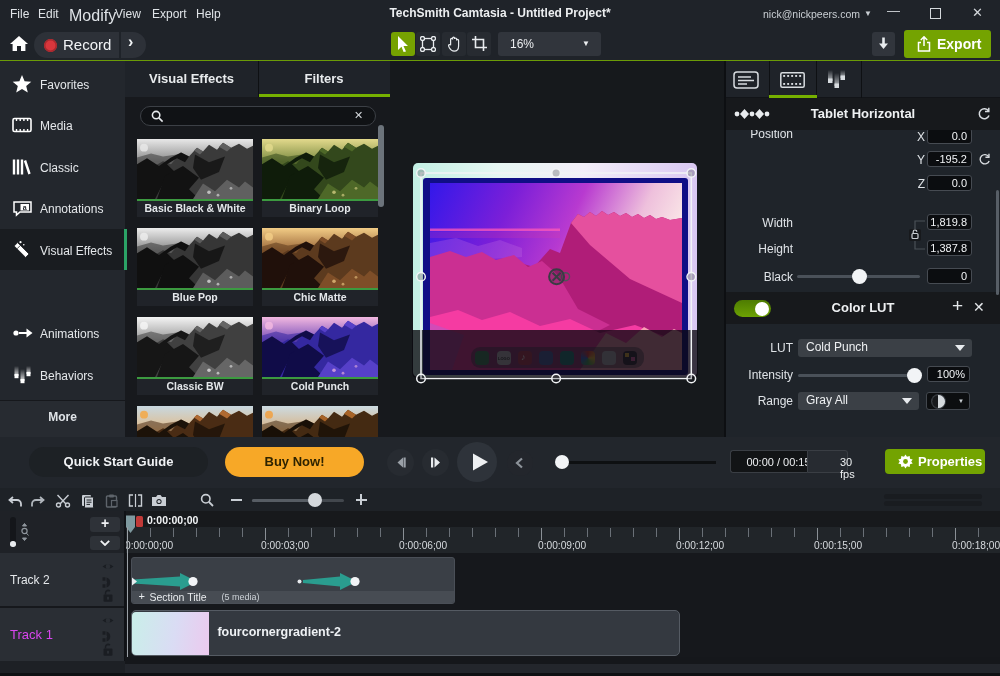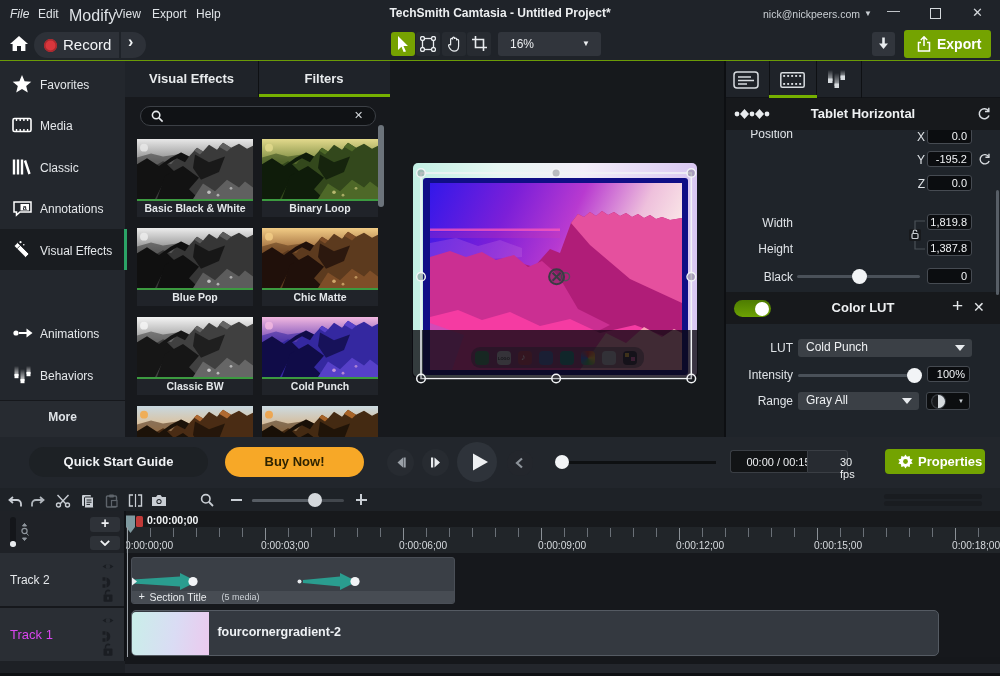--- a/index.html
+++ b/index.html
@@ -19,21 +19,21 @@
   .drop { height:18px; background:#3b4046; border-radius:3px; color:#eef0f2; font-size:12px; padding-left:8px; line-height:17px; }
   .drop .arr { position:absolute; right:7px; top:6px; width:0; height:0; border-left:5px solid transparent; border-right:5px solid transparent; border-top:6.5px solid #e8ebee; font-size:0; }
   .rl { position:absolute; top:29px; font-size:10.2px; color:#d6dade; }
   .trkico { width:16px; height:52px; }
 </style>
 </head>
 <body>
 <div id="app">
 
   <div class="abs" id="menubar" style="left:0;top:0;width:1000px;height:28px;background:#1f2329;">
-    <span class="abs txt" style="left:10px;top:7px;font-size:12px;font-style:italic;">File</span>
+    <span class="abs txt" style="left:10px;top:7px;font-size:12px;">File</span>
     <span class="abs txt" style="left:38px;top:7px;font-size:12px;">Edit</span>
     <span class="abs txt" style="left:69px;top:7px;font-size:16px;">Modify</span>
     <span class="abs txt" style="left:115px;top:7px;font-size:12px;">View</span>
     <span class="abs txt" style="left:152px;top:7px;font-size:12px;">Export</span>
     <span class="abs txt" style="left:196px;top:7px;font-size:12px;">Help</span>
     <span class="abs txt" style="left:0;top:6px;width:1000px;text-align:center;font-size:12px;font-weight:bold;color:#eceef0;">TechSmith Camtasia - Untitled Project*</span>
     <span class="abs" style="left:763px;top:8px;font-size:10.5px;color:#c9ced3;">nick@nickpeers.com</span>
     <span class="abs" style="left:864px;top:9px;font-size:8px;color:#c9ced3;">▼</span>
     <span class="abs" style="left:887px;top:3px;font-size:13px;color:#d4d8dc;">—</span>
     <span class="abs" style="left:930px;top:8px;width:11px;height:11px;border:1.5px solid #d4d8dc;"></span>
@@ -724,21 +724,21 @@
     </div>
     <svg class="abs" style="left:125px;top:42px;" width="400" height="50" viewBox="0 0 400 50">
       <polygon points="8,26.5 55,23.5 55,20 72,28.5 55,37 55,33.5 8,30.5" fill="#2a9d8f"></polygon>
       <polygon points="7,24.5 12,28.5 7,32.5" fill="#e8ebee"></polygon>
       <circle cx="68" cy="28.5" r="4.6" fill="#f2f4f6"></circle>
       <circle cx="174.5" cy="28.5" r="2" fill="#e8ebee"></circle>
       <polygon points="178,27 215,23.5 215,20 232,28.5 215,37 215,33.5 178,30" fill="#2a9d8f"></polygon>
       <circle cx="230" cy="28.5" r="4.6" fill="#f2f4f6"></circle>
     </svg>
 
-    <div class="abs" style="left:131.4px;top:98.7px;width:808px;height:46.3px;background:#343940;border:1.5px solid #555b63;border-radius:5px;">
+    <div class="abs" style="left:131.4px;top:98.7px;width:549px;height:46.3px;background:#343940;border:1.5px solid #555b63;border-radius:5px;">
       <div class="abs" style="left:0px;top:1px;width:77px;height:43px;border-radius:4px 0 0 4px;background:linear-gradient(100deg,#c9efe9 0%,#dadcf4 55%,#ecc9ee 100%);"></div>
       <span class="abs" style="left:85px;top:14px;font-size:12.5px;font-weight:bold;color:#eef1f4;">fourcornergradient-2</span>
     </div>
 
     <div class="abs" style="left:125px;top:146px;width:875px;height:7px;background:#15171b;"></div>
     <div class="abs" style="left:0;top:150px;width:125px;height:12px;background:#1d2025;"></div>
     <div class="abs" style="left:125px;top:153px;width:875px;height:9px;background:#23262c;"></div>
     <div class="abs" style="left:0;top:162px;width:1000px;height:3px;background:#0e1013;"></div>
   </div>
 

